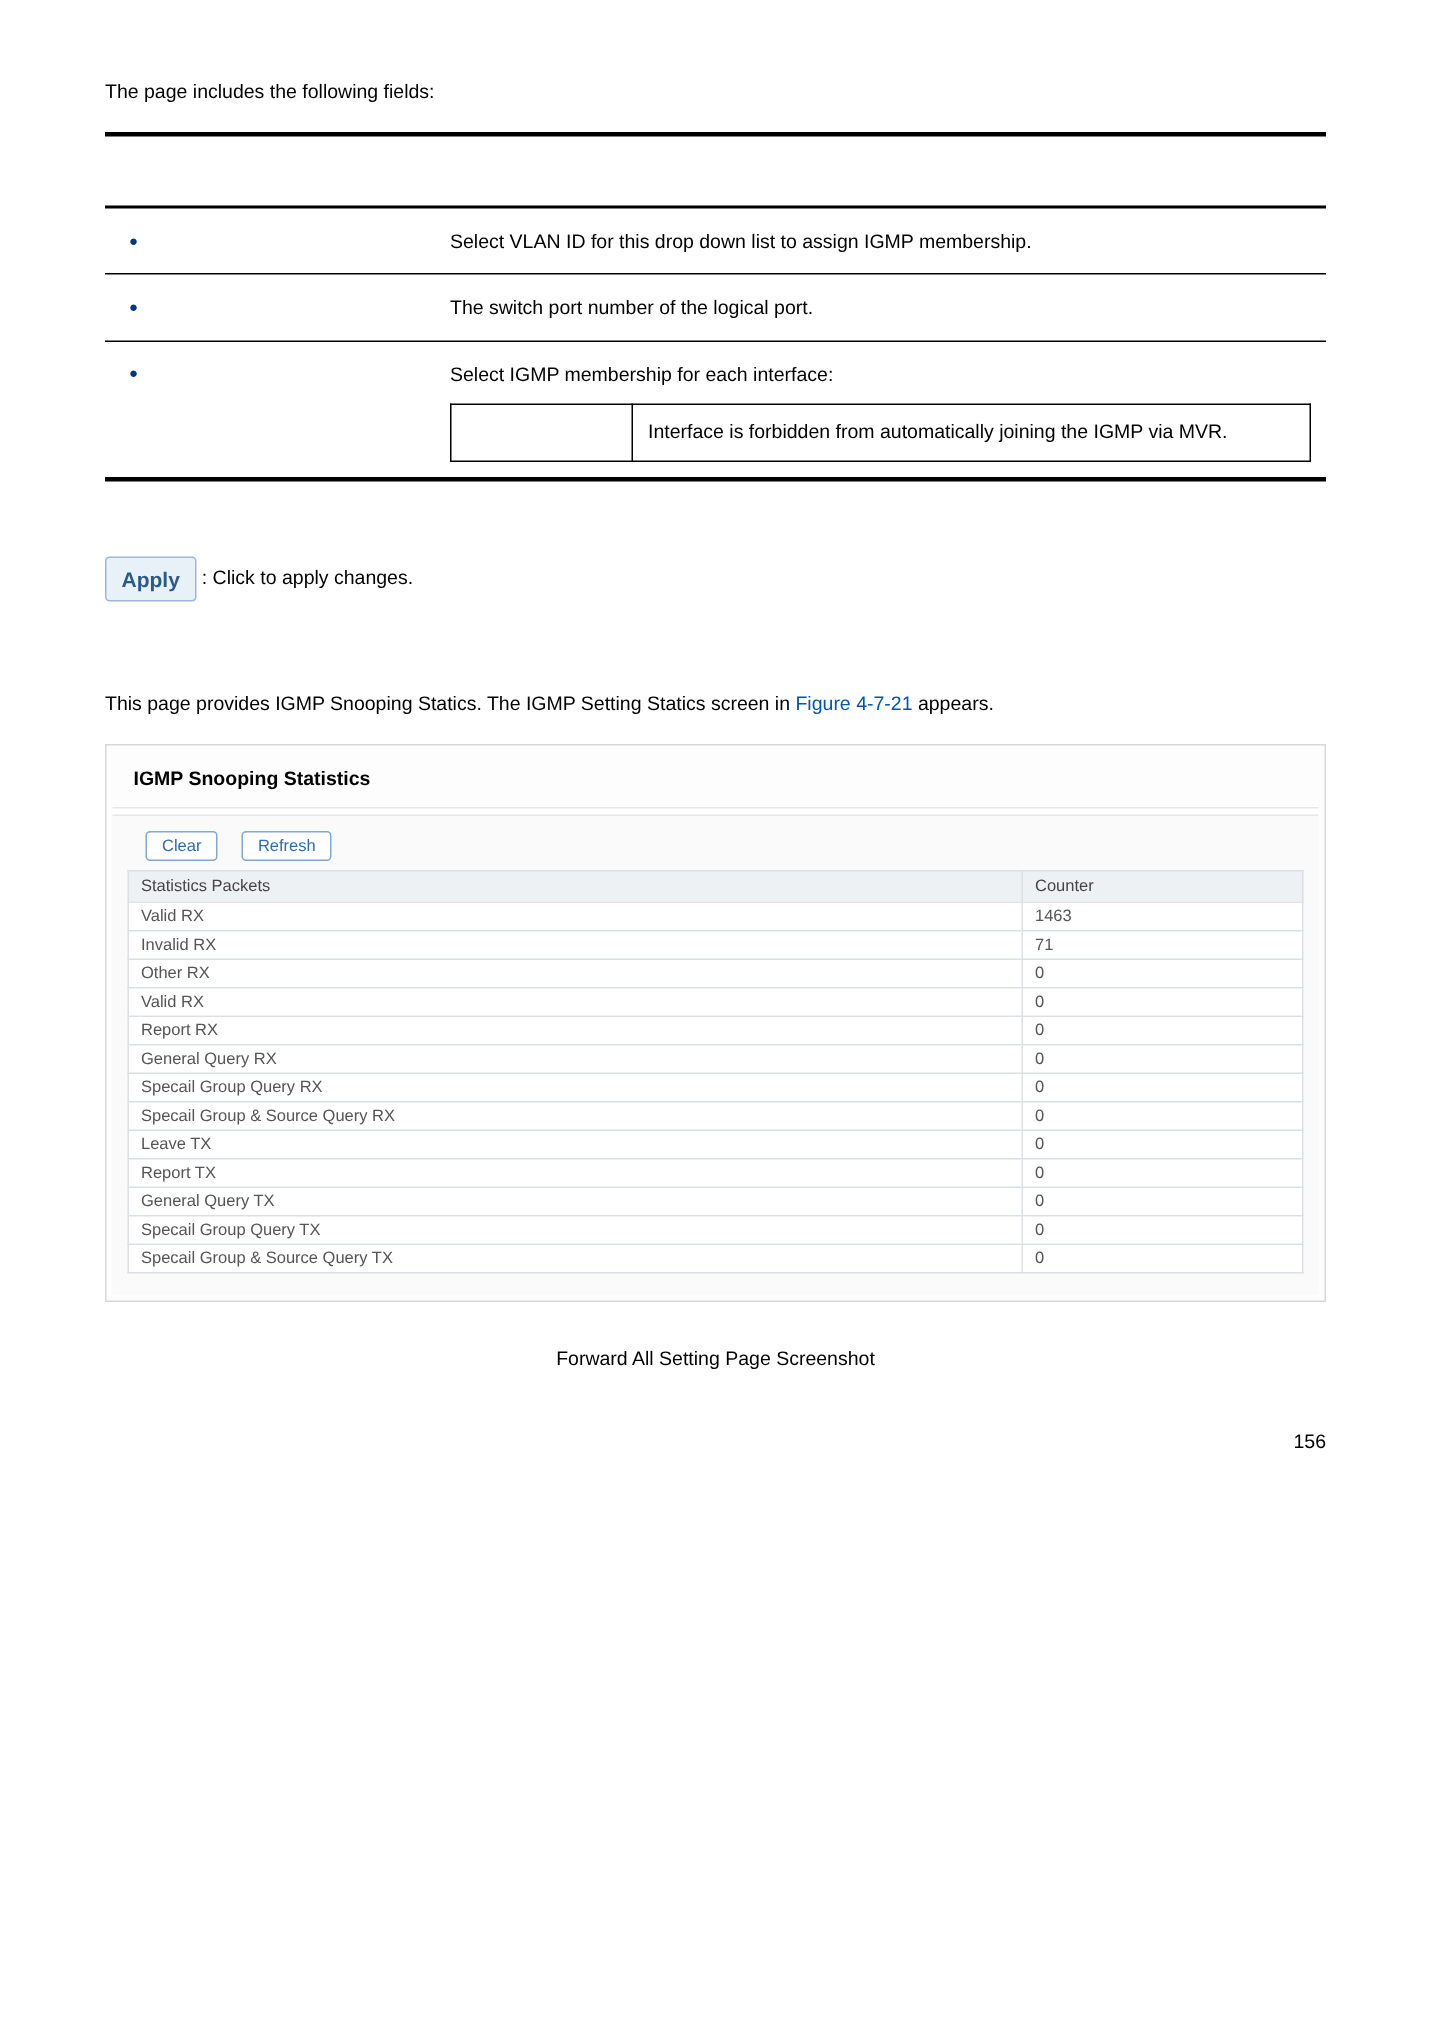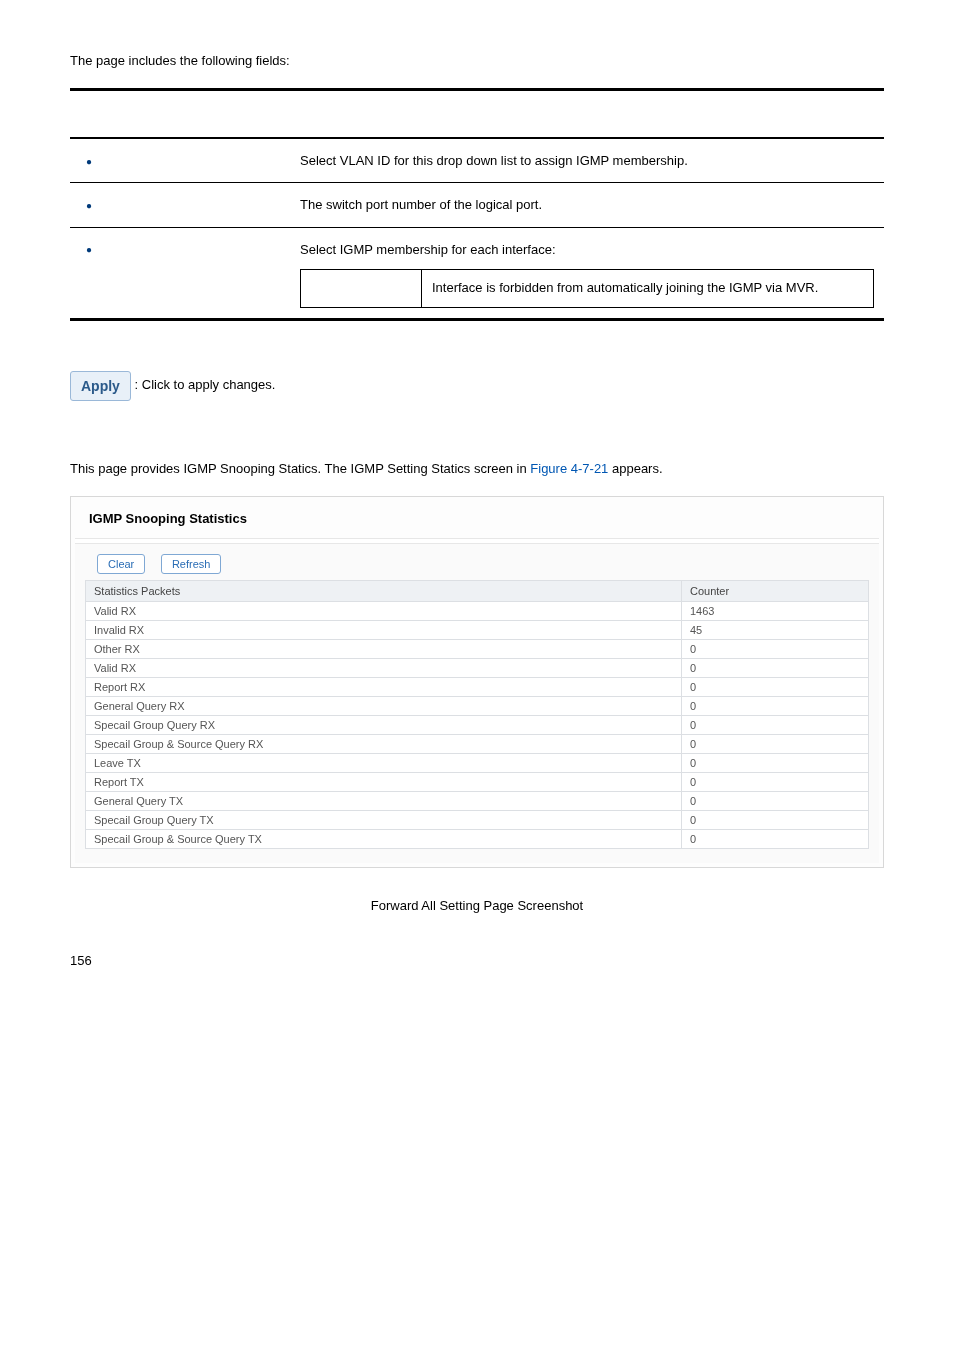--- a/index.html
+++ b/index.html
@@ -131,21 +131,21 @@
     border: 1px solid #dcdfe3;
     padding: 3px 8px;
     background: #fff;
   }
   .stats-table .col-counter { width: 170px; }
   .fig-caption {
     text-align: center;
     margin-top: 20px;
   }
   .page-num {
-    text-align: left;
+    text-align: right;
     font-size: 13px;
     margin-top: 40px;
   }
 </style>
 </head>
 <body>
 
 <p class="intro">The page includes the following fields:</p>
 
 <table class="field-table">
@@ -205,21 +205,21 @@
           <th class="col-counter">Counter</th>
         </tr>
       </thead>
       <tbody id="stats-body">
           <tr>
             <td>Valid RX</td>
             <td>1463</td>
           </tr>
           <tr>
             <td>Invalid RX</td>
-            <td>45</td>
+            <td>71</td>
           </tr>
           <tr>
             <td>Other RX</td>
             <td>0</td>
           </tr>
           <tr>
             <td>Valid RX</td>
             <td>0</td>
           </tr>
           <tr>

